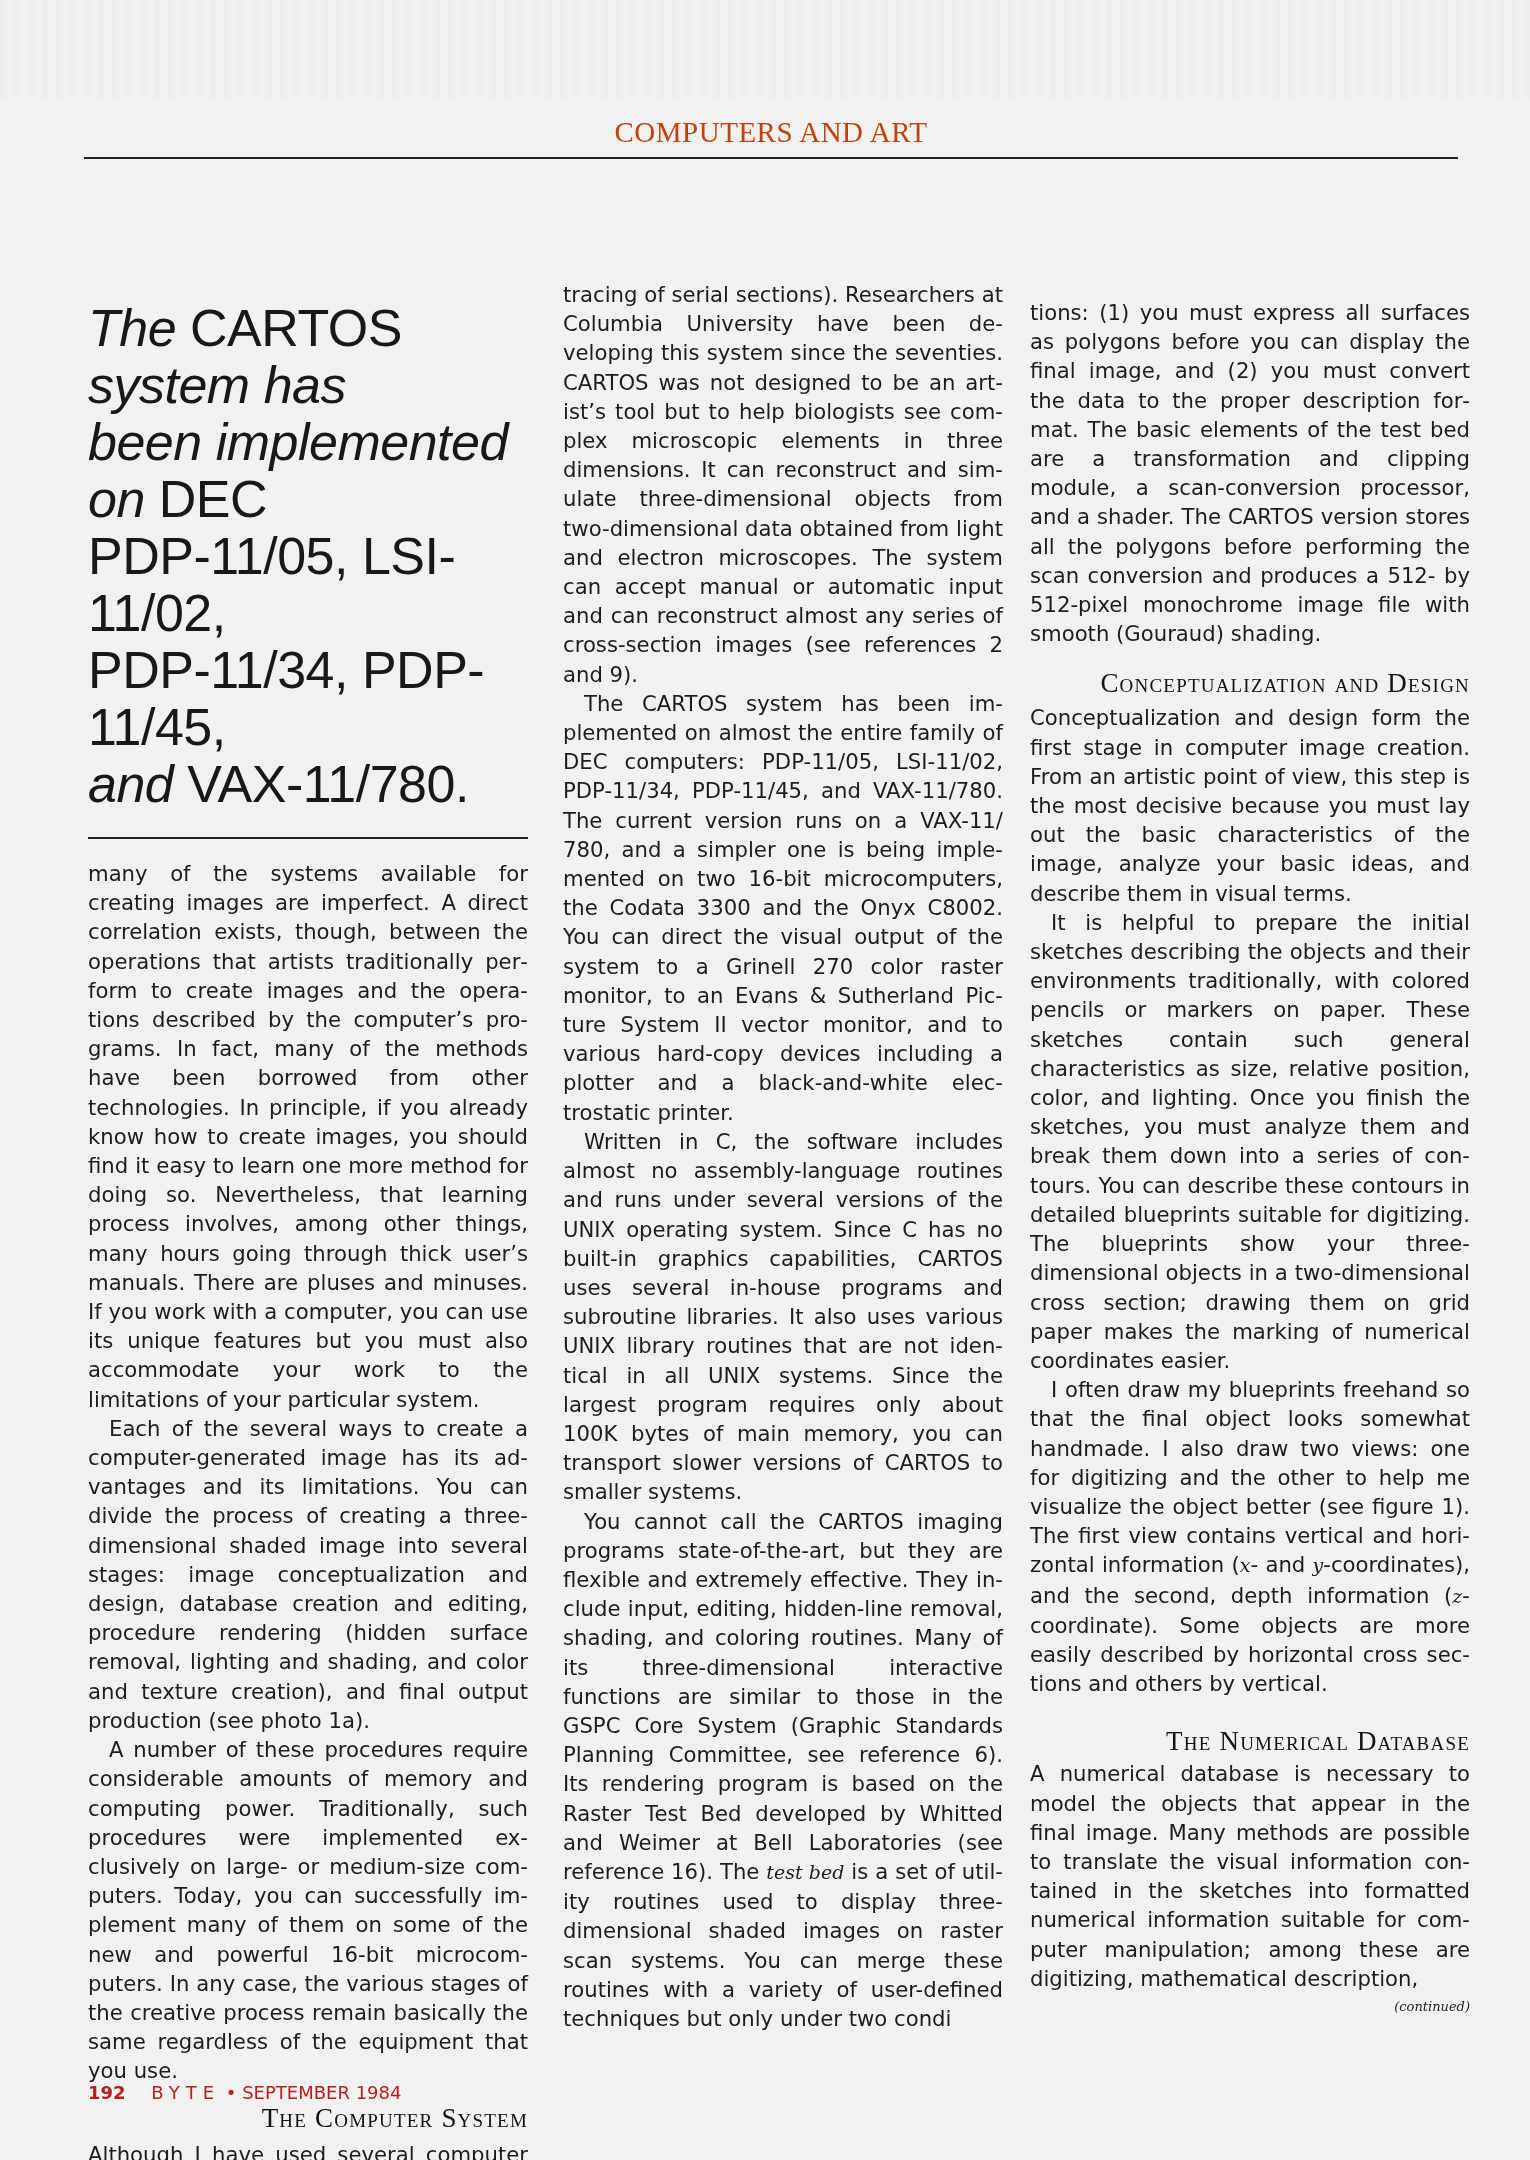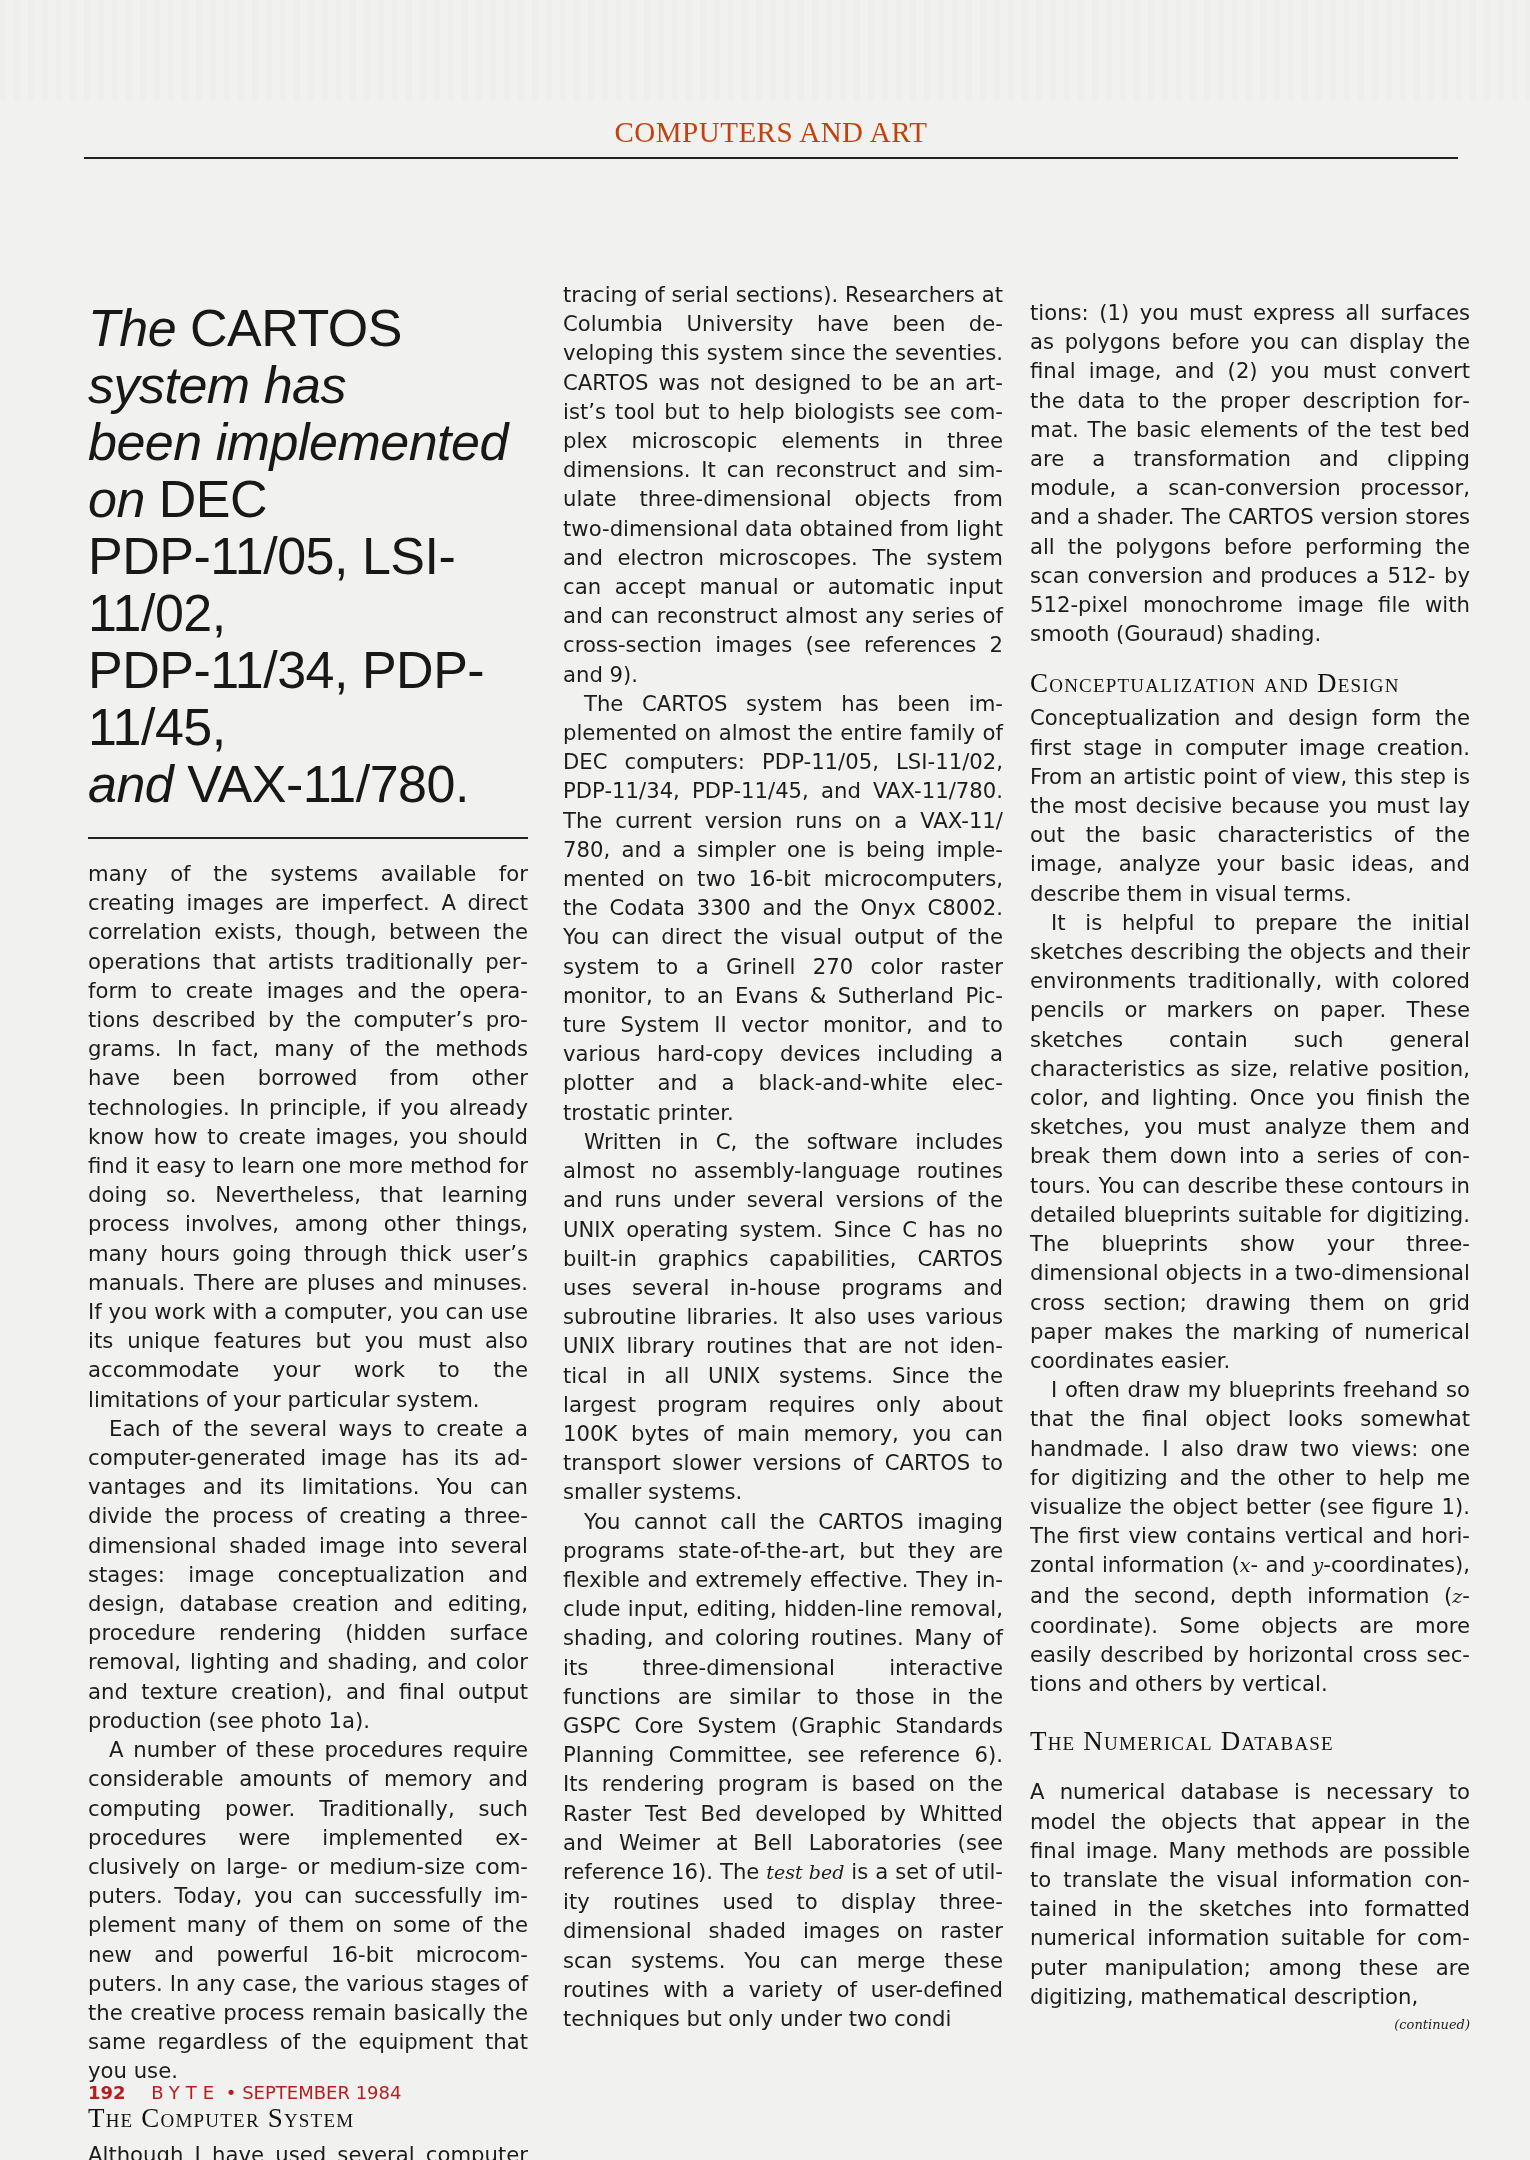--- a/index.html
+++ b/index.html
@@ -49,25 +49,25 @@
   .pq-rule {
     border-top: 2px solid #222;
     margin: 24px 0 20px 0;
   }
   .subhead {
     font-family: "Liberation Serif", serif;
     font-variant: small-caps;
     font-size: 27px; line-height: 31px;
     letter-spacing: 1.2px;
     color: #121212;
-    text-align: left;
+    text-align: right;
   }
   .subhead.s1 { margin-top: 17px; margin-bottom: 6px; }
   .subhead.s2 { margin-top: 20px; margin-bottom: 4px; }
-  .subhead.s3 { margin-top: 28px; margin-bottom: 20px; }
+  .subhead.s3 { margin-top: 28px; margin-bottom: 2px; }
   .em { font-style: italic; font-family: "DejaVu Serif", serif; font-size: 19px; }
   .continued {
     text-align: right;
     font-family: "DejaVu Serif", serif;
     font-style: italic;
     font-size: 13px;
     line-height: 20px;
     margin-top: 4px;
   }
   .folio {

